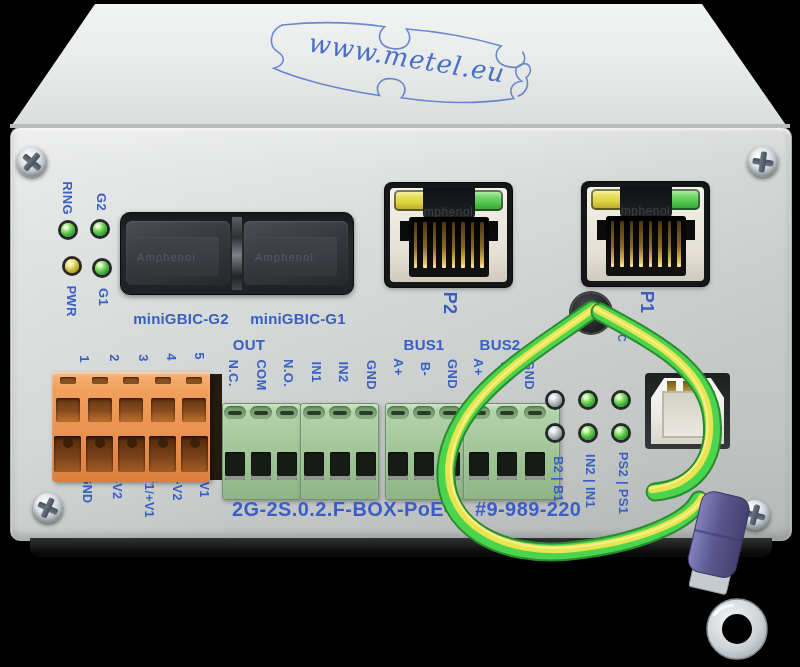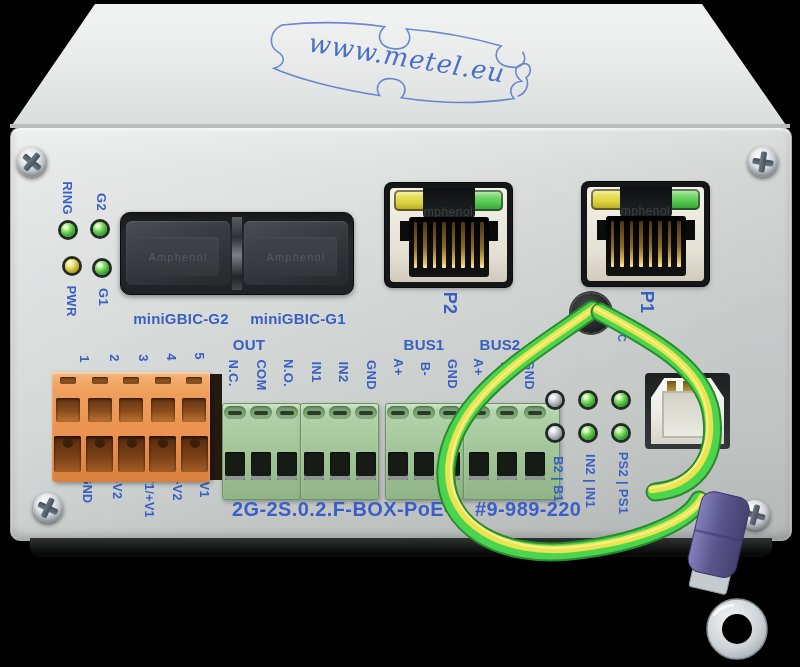--- a/index.html
+++ b/index.html
@@ -47,21 +47,21 @@
       letter-spacing:1px;z-index:3;}
   .puzzle{position:absolute;left:255px;top:8px;z-index:2;transform:rotate(6deg);}
   
   .sfp-outer{position:absolute;left:120px;top:212px;width:232px;height:81px;border-radius:10px;z-index:5;
     background:linear-gradient(180deg,#17191b,#26292c 30%,#202326);border:1px solid #0b0c0d;
     box-shadow:0 2px 5px rgba(0,0,0,.4);}
   .sfp-cage{position:absolute;top:8px;width:104px;height:64px;border-radius:6px;
     background:linear-gradient(160deg,#4a4e53,#33373b 55%,#26282b);box-shadow:inset 0 1px 2px rgba(255,255,255,.12);}
   .sfp-plug{position:absolute;left:11px;top:16px;width:82px;height:38px;border-radius:4px;
     background:linear-gradient(180deg,#404449,#34373a);border-top:1px solid rgba(255,255,255,.1);
-    display:flex;align-items:center;justify-content:center;}
+    display:flex;align-items:center;justify-content:flex-start;}
   .sfp-plug span{font-size:11px;color:#565a5f;letter-spacing:1.2px;}
   .sfp-mid{position:absolute;left:111px;top:4px;width:10px;height:73px;
     background:linear-gradient(180deg,#5a5e62,#2e3134 28%,#7c8187 52%,#212426 82%,#46494d);}
   
   .rj45{position:absolute;width:127px;height:104px;background:#141617;border-radius:7px;z-index:5;
     box-shadow:0 0 0 1px #0a0b0c,0 2px 5px rgba(0,0,0,.35);}
   .rj45-face{position:absolute;inset:5px;border-radius:4px;
     background:linear-gradient(180deg,#f4f2ea,#e4e0d4 70%,#d0cbbc);}
   .rj45-led{position:absolute;top:7px;width:36px;height:21px;border-radius:5px;
     box-shadow:inset 0 0 0 2px rgba(20,22,20,.55),inset 0 3px 4px rgba(255,255,255,.45);}

